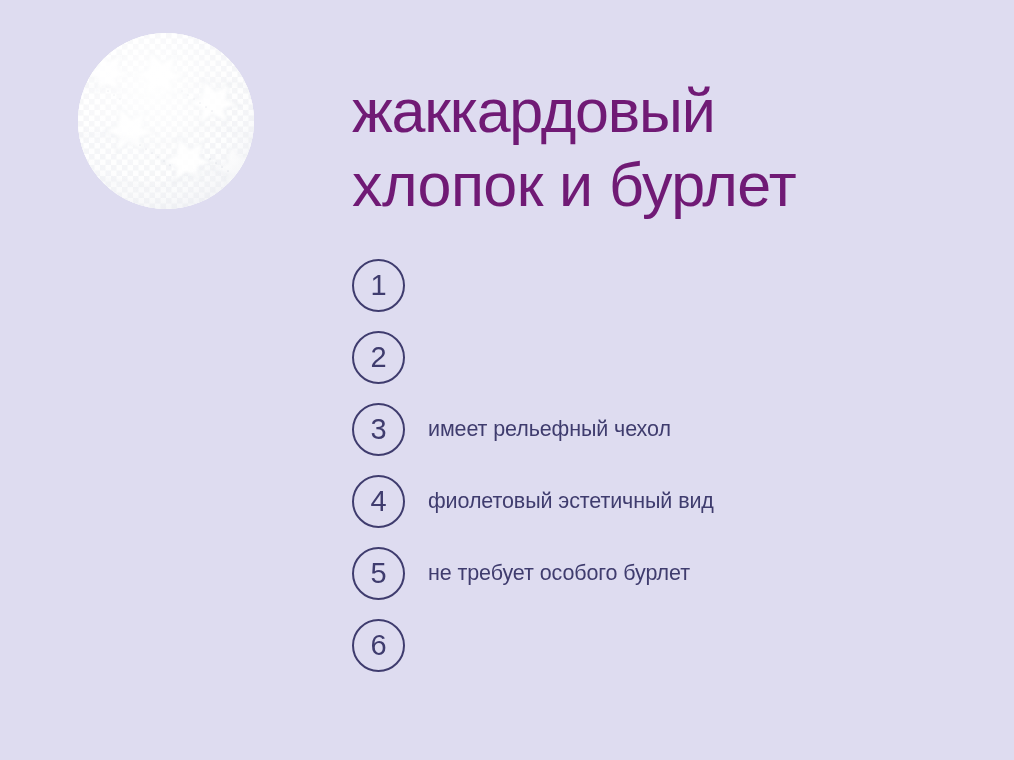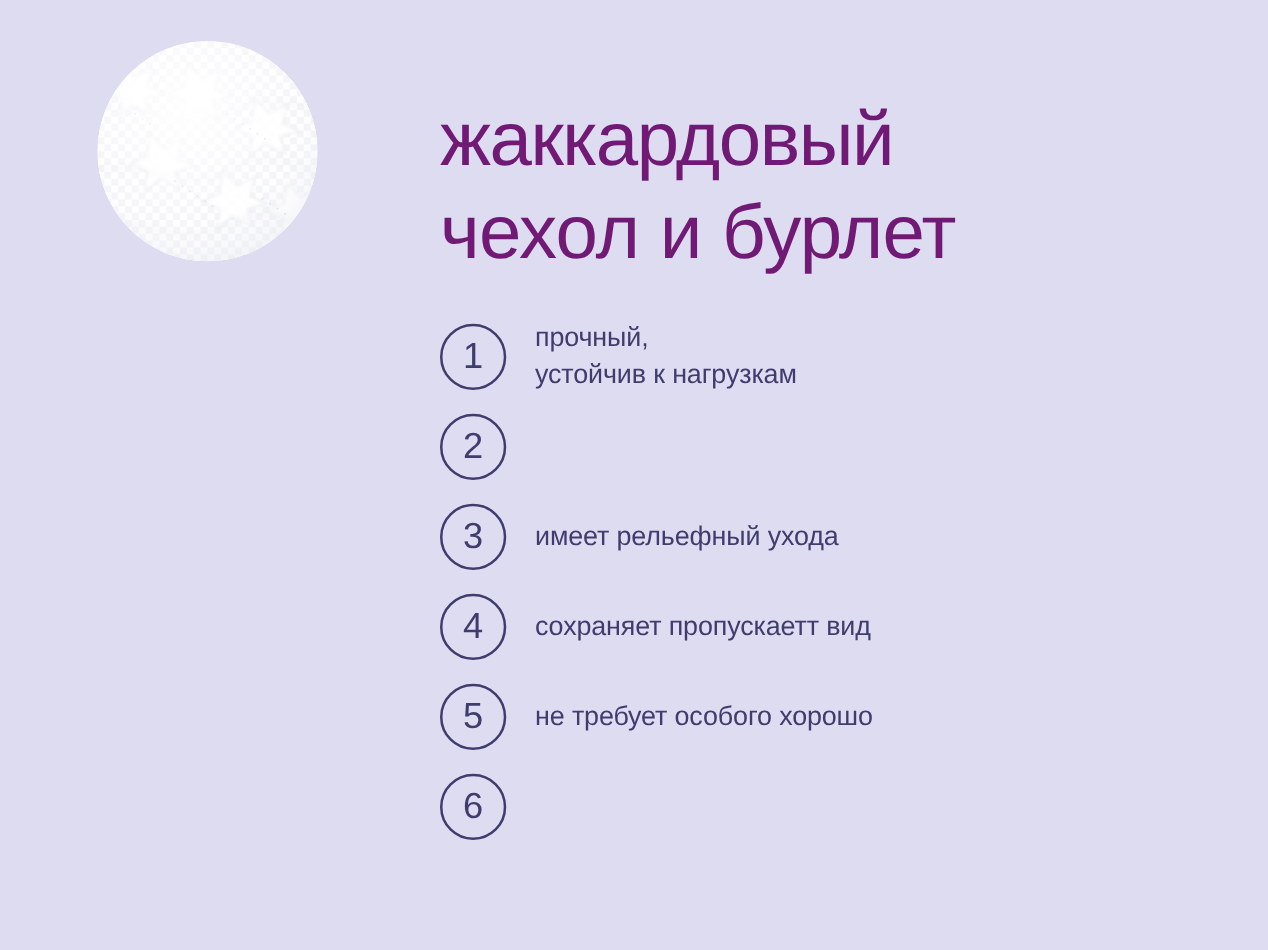--- a/index.html
+++ b/index.html
@@ -167,48 +167,46 @@
           <circle cx="36" cy="62" r="0.85"></circle>
         <circle cx="42" cy="66" r="0.85"></circle>
       </g>
 
       <rect width="176" height="176" fill="url(#vig)"></rect>
     </svg>
   </div>
 
   <h1 class="heading">
     <span class="line line1">жаккардовый</span>
-    <span class="line line2">чехол и бурлет</span>
+    <span class="line line2">хлопок и бурлет</span>
   </h1>
 
   <ol class="features" style="list-style:none;margin:0;padding:0;">
 
     <li class="feature">
       <span class="badge">1</span>
-      <span class="text">прочный,
-устойчив к нагрузкам</span>
     </li>
 
     <li class="feature">
       <span class="badge">2</span>
     </li>
 
     <li class="feature">
       <span class="badge">3</span>
-      <span class="text">имеет рельефный ухода</span>
+      <span class="text">имеет рельефный чехол</span>
     </li>
 
     <li class="feature">
       <span class="badge">4</span>
-      <span class="text">сохраняет пропускаетт вид</span>
+      <span class="text">фиолетовый эстетичный вид</span>
     </li>
 
     <li class="feature">
       <span class="badge">5</span>
-      <span class="text">не требует особого хорошо</span>
+      <span class="text">не требует особого бурлет</span>
     </li>
 
     <li class="feature">
       <span class="badge">6</span>
     </li>
 
   </ol>
 </div>
 
 </body></html>

